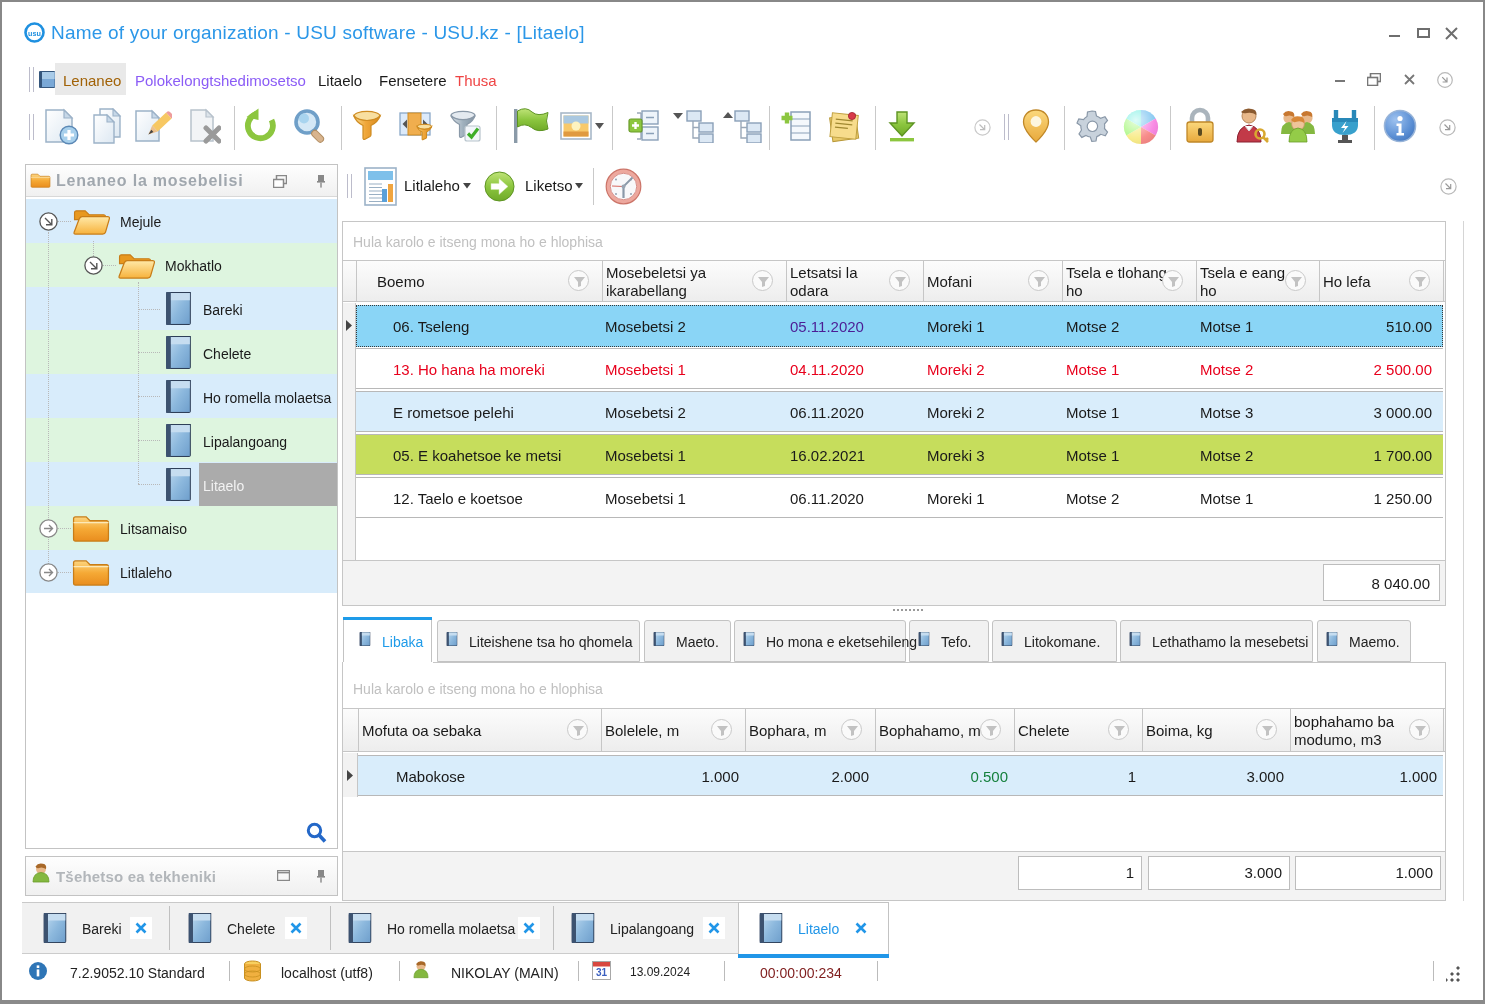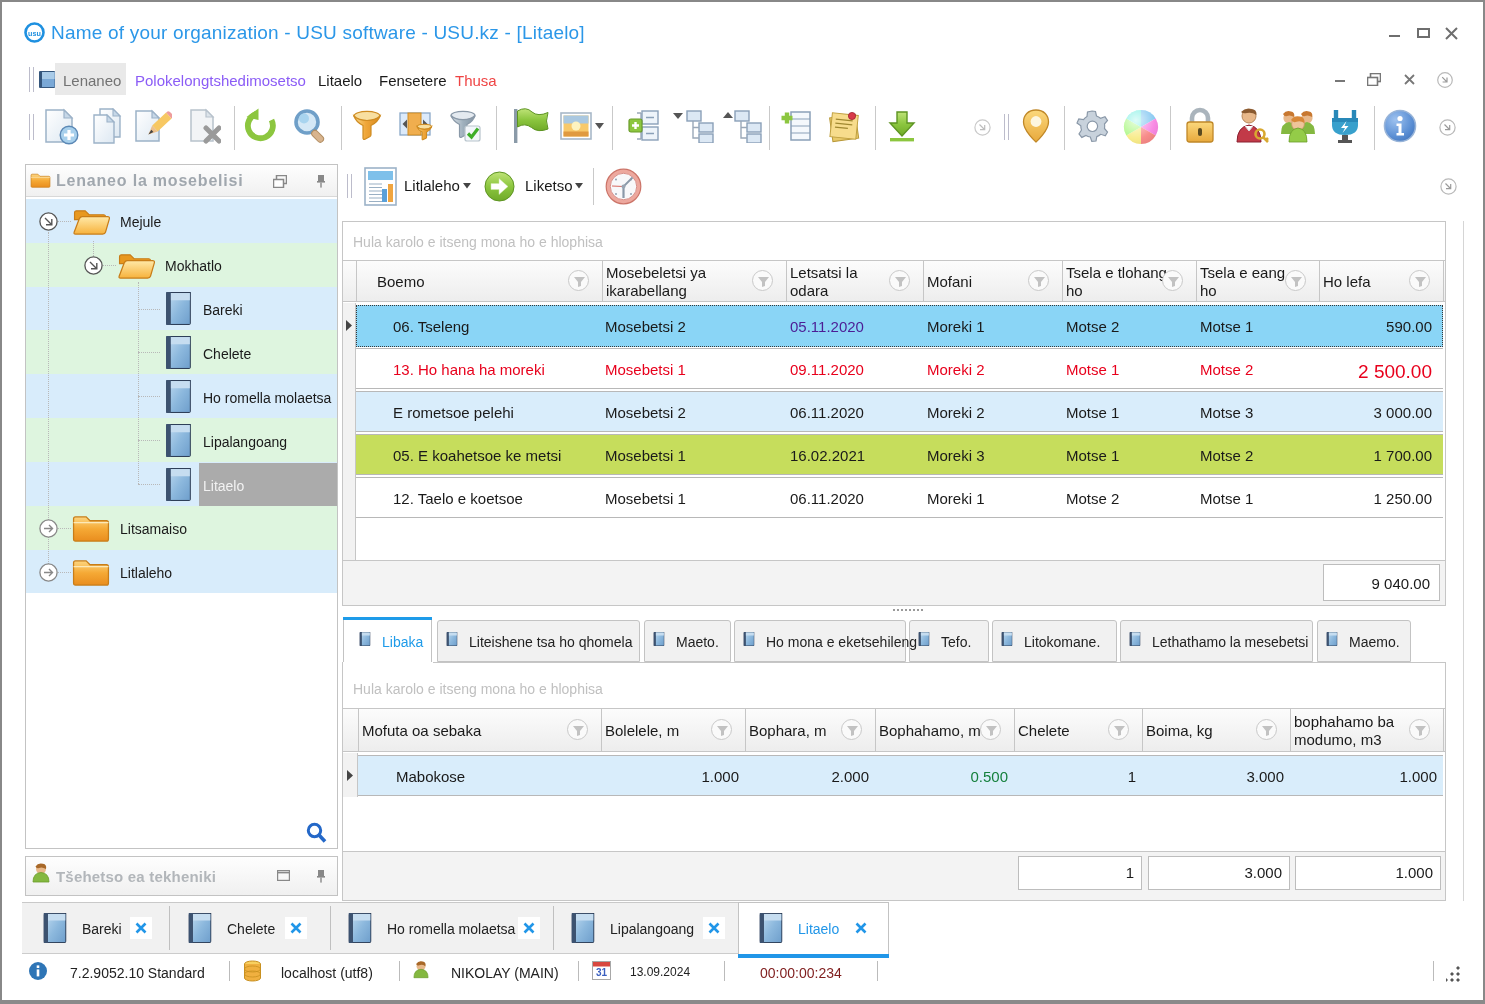--- a/index.html
+++ b/index.html
@@ -28,21 +28,21 @@
     <path d="M1 1 L12 12 M12 1 L1 12" stroke="#6e6e6e" stroke-width="2"></path>
   </svg>
 
 <div class="grip2" style="left:29px;top:67px;height:25px"></div>
 <svg class="abs" style="left:38px;top:70px" width="18" height="19" viewBox="0 0 18 19">
  <rect x="1" y="1" width="16" height="17" rx="1" fill="#35567c"></rect>
  <rect x="4" y="2" width="12.6" height="15" fill="#7aa8d6"></rect>
  <rect x="4" y="2" width="12.6" height="7" fill="#a9cbe8"></rect>
 </svg>
 <div class="abs" style="left:55px;top:63px;width:71px;height:32px;background:#e9e9e9"></div>
-<div class="tx" style="left:63px;top:72px;font-size:15px;color:#737373">Lenaneo</div>
+<div class="tx" style="left:63px;top:72px;font-size:15px;color:#a16207">Lenaneo</div>
 <div class="tx" style="left:135px;top:72px;font-size:15px;color:#8b5cf6">Polokelongtshedimosetso</div>
 <div class="tx" style="left:318px;top:72px;font-size:15px;color:#1a1a1a">Litaelo</div>
 <div class="tx" style="left:379px;top:72px;font-size:15px;color:#1a1a1a">Fensetere</div>
 <div class="tx" style="left:455px;top:72px;font-size:15px;color:#ef4444">Thusa</div>
 
 <div class="abs" style="left:1335px;top:80px;width:10px;height:2px;background:#777"></div>
 <svg class="abs" style="left:1367px;top:73px" width="14" height="13">
     <rect x="3.5" y="0.5" width="10" height="8" fill="none" stroke="#777" stroke-width="1.6"></rect>
     <rect x="0.5" y="4.5" width="10" height="8" fill="#fff" stroke="#777" stroke-width="1.6"></rect>
   </svg>
@@ -572,28 +572,28 @@
 <svg class="abs" style="left:346px;top:320px" width="7" height="11">
     <path d="M0 0 L6 5.5 L0 11 Z" fill="#444"></path>
   </svg>
 
 <div class="tx" style="left:393px;top:318px;font-size:15px;color:#1a1a1a">06. Tseleng</div>
 <div class="tx" style="left:605px;top:318px;font-size:15px;color:#1a1a1a">Mosebetsi 2</div>
 <div class="tx" style="left:790px;top:318px;font-size:15px;color:#4c1d95">05.11.2020</div>
 <div class="tx" style="left:927px;top:318px;font-size:15px;color:#1a1a1a">Moreki 1</div>
 <div class="tx" style="left:1066px;top:318px;font-size:15px;color:#1a1a1a">Motse 2</div>
 <div class="tx" style="left:1200px;top:318px;font-size:15px;color:#1a1a1a">Motse 1</div>
-<div class="tx" style="left:1432px;top:318px;font-size:15px;color:#1a1a1a;transform:translateX(-100%)">590.00</div>
+<div class="tx" style="left:1432px;top:318px;font-size:15px;color:#1a1a1a;transform:translateX(-100%)">510.00</div>
 <div class="tx" style="left:393px;top:361px;font-size:15px;color:#e8001c">13. Ho hana ha moreki</div>
 <div class="tx" style="left:605px;top:361px;font-size:15px;color:#e8001c">Mosebetsi 1</div>
-<div class="tx" style="left:790px;top:361px;font-size:15px;color:#e8001c">09.11.2020</div>
+<div class="tx" style="left:790px;top:361px;font-size:15px;color:#e8001c">04.11.2020</div>
 <div class="tx" style="left:927px;top:361px;font-size:15px;color:#e8001c">Moreki 2</div>
 <div class="tx" style="left:1066px;top:361px;font-size:15px;color:#e8001c">Motse 1</div>
 <div class="tx" style="left:1200px;top:361px;font-size:15px;color:#e8001c">Motse 2</div>
-<div class="tx" style="left:1432px;top:361px;font-size:19px;color:#e8001c;transform:translateX(-100%)">2 500.00</div>
+<div class="tx" style="left:1432px;top:361px;font-size:15px;color:#e8001c;transform:translateX(-100%)">2 500.00</div>
 <div class="tx" style="left:393px;top:404px;font-size:15px;color:#1a1a1a">E rometsoe pelehi</div>
 <div class="tx" style="left:605px;top:404px;font-size:15px;color:#1a1a1a">Mosebetsi 2</div>
 <div class="tx" style="left:790px;top:404px;font-size:15px;color:#1a1a1a">06.11.2020</div>
 <div class="tx" style="left:927px;top:404px;font-size:15px;color:#1a1a1a">Moreki 2</div>
 <div class="tx" style="left:1066px;top:404px;font-size:15px;color:#1a1a1a">Motse 1</div>
 <div class="tx" style="left:1200px;top:404px;font-size:15px;color:#1a1a1a">Motse 3</div>
 <div class="tx" style="left:1432px;top:404px;font-size:15px;color:#1a1a1a;transform:translateX(-100%)">3 000.00</div>
 <div class="tx" style="left:393px;top:447px;font-size:15px;color:#1a1a1a">05. E koahetsoe ke metsi</div>
 <div class="tx" style="left:605px;top:447px;font-size:15px;color:#1a1a1a">Mosebetsi 1</div>
 <div class="tx" style="left:790px;top:447px;font-size:15px;color:#1a1a1a">16.02.2021</div>
@@ -604,21 +604,21 @@
 <div class="tx" style="left:393px;top:490px;font-size:15px;color:#1a1a1a">12. Taelo e koetsoe</div>
 <div class="tx" style="left:605px;top:490px;font-size:15px;color:#1a1a1a">Mosebetsi 1</div>
 <div class="tx" style="left:790px;top:490px;font-size:15px;color:#1a1a1a">06.11.2020</div>
 <div class="tx" style="left:927px;top:490px;font-size:15px;color:#1a1a1a">Moreki 1</div>
 <div class="tx" style="left:1066px;top:490px;font-size:15px;color:#1a1a1a">Motse 2</div>
 <div class="tx" style="left:1200px;top:490px;font-size:15px;color:#1a1a1a">Motse 1</div>
 <div class="tx" style="left:1432px;top:490px;font-size:15px;color:#1a1a1a;transform:translateX(-100%)">1 250.00</div>
 
 <div class="abs" style="left:343px;top:560px;width:1102px;height:45px;background:#f3f3f3;border-top:1px solid #c6c6c6"></div>
 <div class="abs" style="left:1323px;top:564px;width:117px;height:37px;background:#fff;border:1px solid #bdbdbd"></div>
-<div class="tx" style="left:1430px;top:575px;font-size:15px;color:#1a1a1a;transform:translateX(-100%)">9 040.00</div>
+<div class="tx" style="left:1430px;top:575px;font-size:15px;color:#1a1a1a;transform:translateX(-100%)">8 040.00</div>
 
 <svg class="abs" style="left:893px;top:609px" width="30" height="3">
     <g fill="#9a9a9a">
       <rect x="0" y="0" width="2" height="2"></rect>
       <rect x="4" y="0" width="2" height="2"></rect>
       <rect x="8" y="0" width="2" height="2"></rect>
       <rect x="12" y="0" width="2" height="2"></rect>
       <rect x="16" y="0" width="2" height="2"></rect>
       <rect x="20" y="0" width="2" height="2"></rect>
       <rect x="24" y="0" width="2" height="2"></rect>

